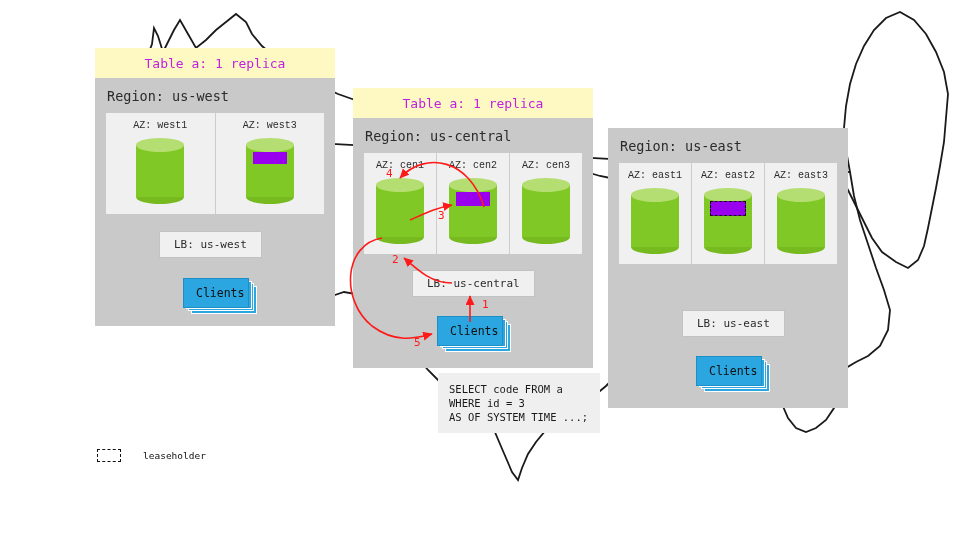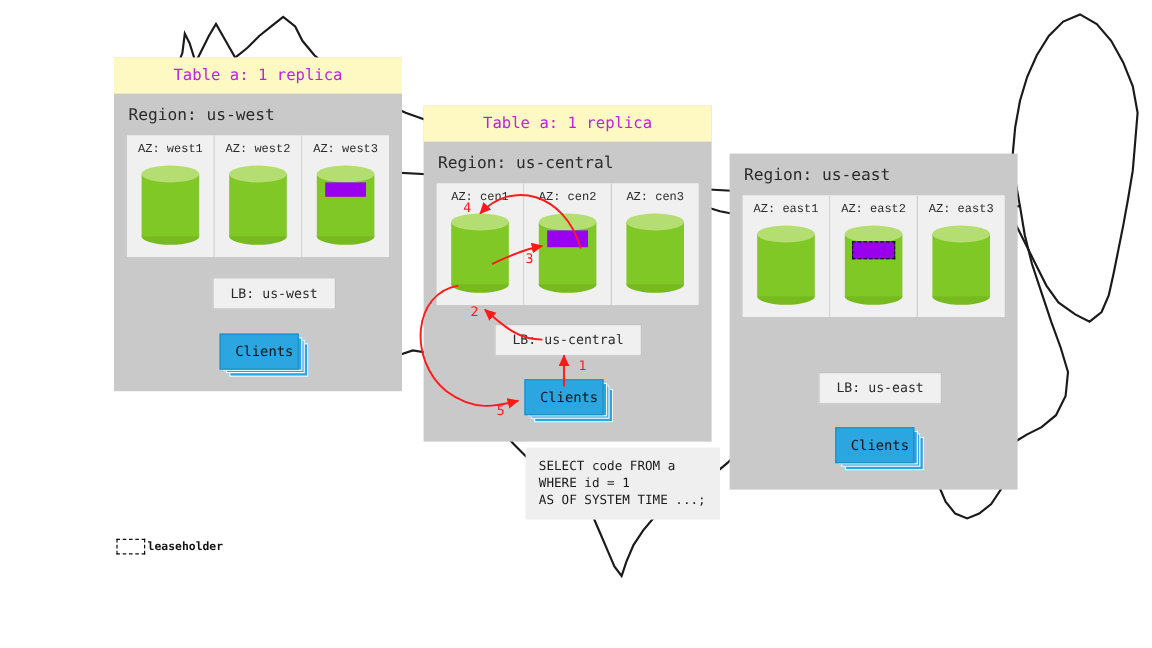--- a/index.html
+++ b/index.html
@@ -37,21 +37,21 @@
   .clients{position:absolute;z-index:5;}
   .clients .sheet{position:absolute;background:#2ba6e0;border:1px solid #ffffff;}
   .clients .front{position:absolute;left:0;top:0;background:#2ba6e0;
     border:1px solid #1d8fc4;font-size:11.5px;color:#111111;text-align:right;
     padding:7px 12px;white-space:nowrap;}
 
   .sqlbox{position:absolute;z-index:5;background:#efefef;
     font-size:10.5px;line-height:14px;color:#1a1a1a;padding:9px 11px;
     white-space:pre;}
 
-  .legend{position:absolute;z-index:6;display:flex;align-items:center;gap:2px;font-weight:bold;}
+  .legend{position:absolute;z-index:6;display:flex;align-items:center;gap:22px;}
   .legend .swatch{width:22px;height:11px;border:1.5px dashed #111111;}
   .legend .txt{font-size:9.5px;color:#111111;}
 
   #arrows{position:absolute;left:0;top:0;width:960px;height:540px;z-index:6;
     pointer-events:none;}
   .anum{position:absolute;z-index:7;color:#ff1a1a;font-size:11px;}
 </style>
 </head>
 <body>
 
@@ -94,38 +94,30 @@
     <div class="az-row">
       <div class="az-cell">
         <span class="az-label">AZ: west1</span>
         <div class="cyl" style="width:48px;height:66px;">
           <div class="bot" style="bottom:0;"></div>
           <div class="body" style="top:7px;bottom:7px;"></div>
           <div class="top" style="top:0;"></div>
         </div>
       </div>
       <div class="az-cell">
-        <span class="az-label">AZ: west2</span>
-        <div class="cyl" style="width:48px;height:66px;">
-          <div class="bot" style="bottom:0;"></div>
-          <div class="body" style="top:7px;bottom:7px;"></div>
-          <div class="top" style="top:0;"></div>
-        </div>
-      </div>
-      <div class="az-cell">
         <span class="az-label">AZ: west3</span>
         <div class="cyl" style="width:48px;height:66px;">
           <div class="bot" style="bottom:0;"></div>
           <div class="body" style="top:7px;bottom:7px;"></div>
           <div class="top" style="top:0;"></div>
           <div class="replica" style="left:7px;width:34px;top:14px;height:12px;"></div>
         </div>
       </div>
     </div>
-    <div class="lb" style="left:82px;top:183px;">LB: us-west</div>
+    <div class="lb" style="left:64px;top:183px;">LB: us-west</div>
     <div class="clients" style="left:88px;top:230px;width:72px;height:34px;">
       <div class="sheet" style="left:8px;top:8px;width:64px;height:26px;"></div>
       <div class="sheet" style="left:5px;top:5px;width:64px;height:26px;"></div>
       <div class="sheet" style="left:2.5px;top:2.5px;width:64px;height:26px;"></div>
       <div class="front" style="width:40px;">Clients</div>
     </div>
   </div>
 
   <div class="region" style="left:353px;top:88px;width:240px;height:280px;">
     <div class="region-header">Table a: 1 replica</div>
@@ -198,21 +190,21 @@
     <div class="lb" style="left:74px;top:182px;">LB: us-east</div>
     <div class="clients" style="left:88px;top:228px;width:72px;height:34px;">
       <div class="sheet" style="left:8px;top:8px;width:64px;height:26px;"></div>
       <div class="sheet" style="left:5px;top:5px;width:64px;height:26px;"></div>
       <div class="sheet" style="left:2.5px;top:2.5px;width:64px;height:26px;"></div>
       <div class="front" style="width:40px;">Clients</div>
     </div>
   </div>
 
   <div class="sqlbox" style="left:438px;top:373px;width:140px;">SELECT code FROM a
-WHERE id = 1
+WHERE id = 3
 AS OF SYSTEM TIME ...;</div>
 
   <div class="legend" style="left:97px;top:449px;">
     <div class="swatch"></div>
     <div class="txt">leaseholder</div>
   </div>
 
   <svg id="arrows" viewBox="0 0 960 540" xmlns="http://www.w3.org/2000/svg">
     <defs>
       <marker id="ah" markerWidth="7" markerHeight="7" refX="5.6" refY="2.8" orient="auto">

